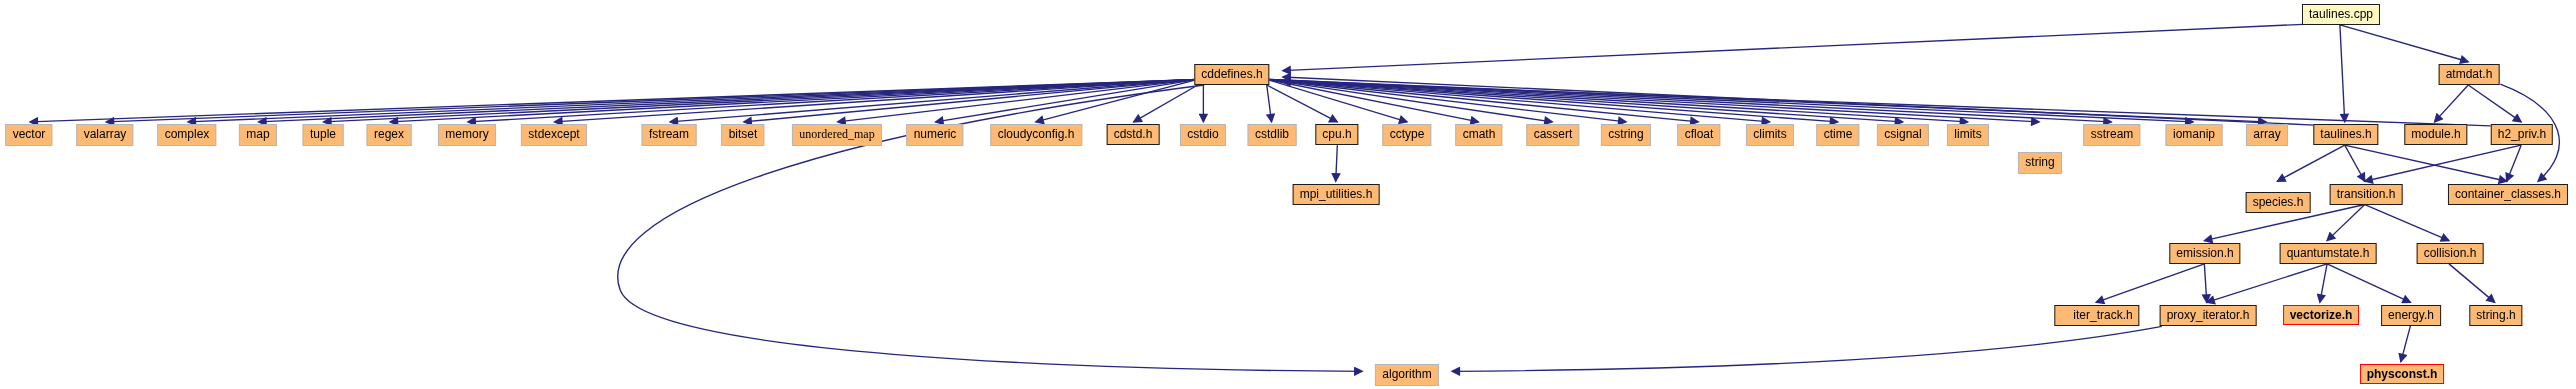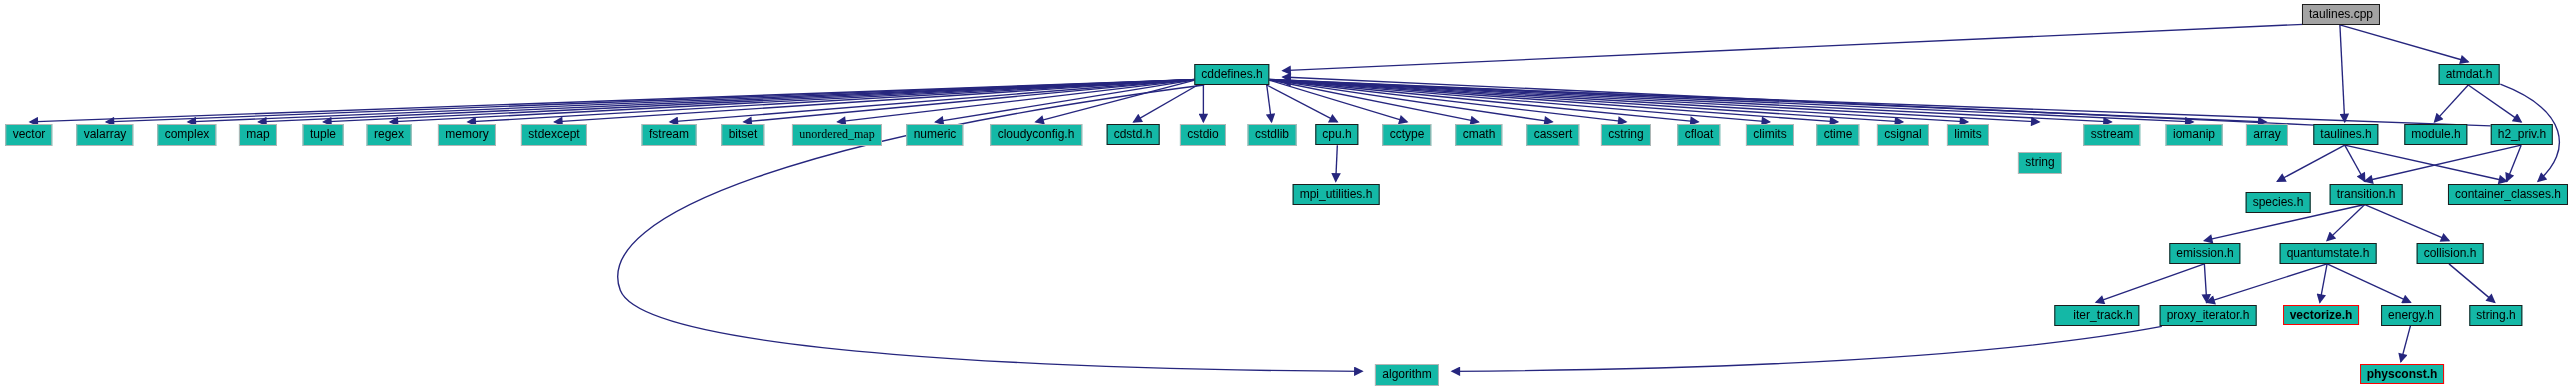--- a/index.html
+++ b/index.html
@@ -7,34 +7,34 @@
     position:relative;
     width:2576px;height:389px;
     background:#ffffff;
     font-family:"Liberation Sans", sans-serif;
     overflow:hidden;
   }
   #edge-layer{position:absolute;left:0;top:0;width:2576px;height:389px;}
   .node{
     position:absolute;
     transform:translateX(-50%);
-    background:#14b8a6;
+    background:#fdba74;
     border:0.8px solid #b6b6b6;
     padding:2.4px 6.4px 3.2px 6.4px;
     font-size:12px;
     line-height:14.4px;
     color:#000000;
     white-space:nowrap;
     text-align:center;
     cursor:pointer;
   }
   .node.leaf{border-color:#b6b6b6;}
   .node.file{border-color:#1c1c1c;border-width:1.2px;padding:2px 6px 2.8px 6px;}
   .node.trunc{border-color:#ff0000;border-width:1.6px;padding:1.6px 5.6px 2.4px 5.6px;font-weight:bold;}
-  .node.main{background:#a3a3a3;border-color:#1c1c1c;border-width:1.2px;padding:2px 6px 2.8px 6px;}
+  .node.main{background:#fef9c3;border-color:#1c1c1c;border-width:1.2px;padding:2px 6px 2.8px 6px;}
 </style>
 </head>
 <body>
 
 <div id="graph">
   <svg id="edge-layer" width="2576" height="389" viewBox="0 0 3209 485">
     <defs>
       <marker id="arrow" viewBox="0 0 10 10" refX="8.5" refY="5" markerWidth="8.5" markerHeight="7" orient="auto-start-reverse">
         <path d="M0,0 L10,5 L0,10 z" fill="#26267e"></path>
       </marker>

